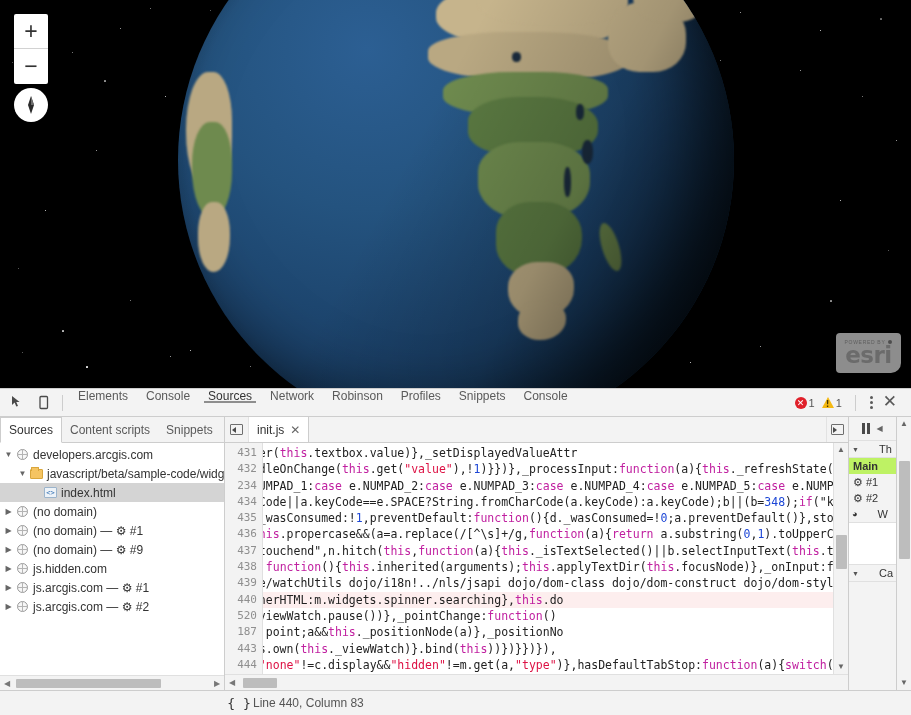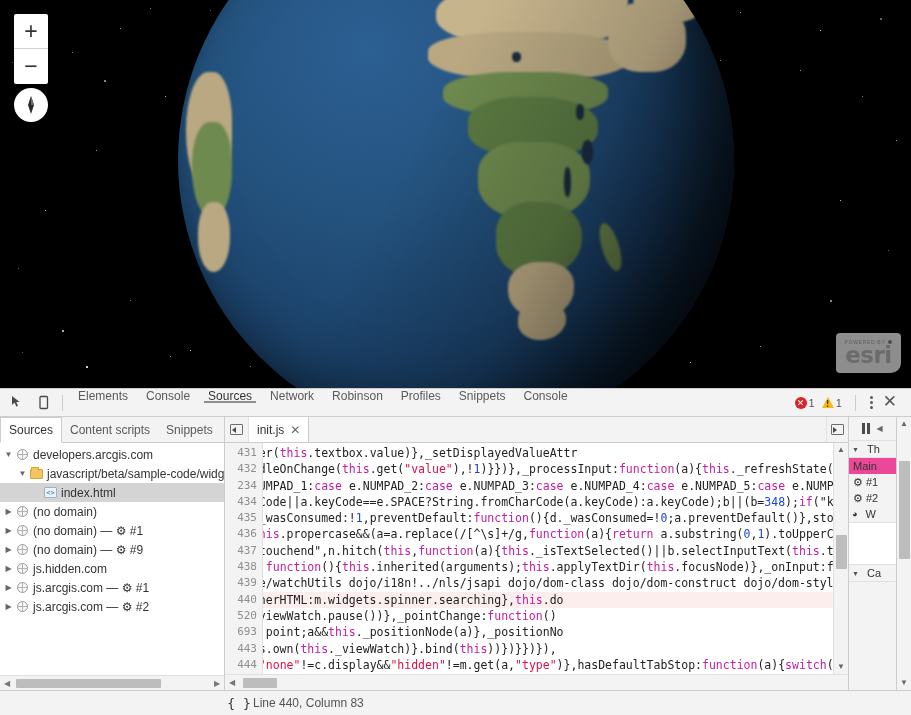--- a/index.html
+++ b/index.html
@@ -367,32 +367,32 @@
     height: 24px; flex: 0 0 24px; display: flex; align-items: center;
     justify-content: center; gap: 6px; border-bottom: 1px solid #e0e0e0;
     background: #f3f3f3;
   }
   .pause-ico { display: flex; gap: 2px; }
   .pause-ico i { width: 3px; height: 11px; background: #4a4a4a; display: block; }
   #dbg-scroll { flex: 1; overflow: hidden; background: #f3f3f3; }
   .dbg-section {
     font-size: 11px; color: #333; padding: 2px 2px 2px 3px;
     border-bottom: 1px solid #e0e0e0;
-    display: flex; align-items: center; gap: 8px;
+    display: flex; align-items: center; gap: 20px;
     white-space: nowrap; overflow: hidden;
     cursor: pointer;
     text-align: center;
   }
   .dbg-tri { font-size: 7px; color: #555; }
   .thread-item {
     font-size: 11px; color: #333; padding: 1px 4px;
     word-break: break-all; line-height: 14px;
     cursor: pointer;
   }
-  .thread-item.active { background: #ec4899; font-weight: normal; }
+  .thread-item.active { background: #bef264; font-weight: bold; }
 
   
   #right-strip {
     flex: 0 0 15px; background: #f3f3f3; border-left: 1px solid #cdcdcd;
     display: flex; flex-direction: column; align-items: center;
   }
   #rs-track { flex: 1; width: 100%; position: relative; }
   #rs-thumb { position: absolute; left: 2px; width: 11px; top: 30px; height: 98px; background: #bdbdbd; border-radius: 1px; }
 
   
@@ -679,21 +679,21 @@
                 <div class="gln">432</div>
                 <div class="gln">234</div>
                 <div class="gln">434</div>
                 <div class="gln">435</div>
                 <div class="gln">436</div>
                 <div class="gln">437</div>
                 <div class="gln">438</div>
                 <div class="gln">439</div>
                 <div class="gln">440</div>
                 <div class="gln">520</div>
-                <div class="gln">693</div>
+                <div class="gln">187</div>
                 <div class="gln">443</div>
                 <div class="gln">444</div>
                 <div class="gln">445</div>
               </div>
             <div id="code-lines">
                 <div class="cl">tter(<span class="kw">this</span>.textbox.value)},_setDisplayedValueAttr</div>
                 <div class="cl">andleOnChange(<span class="kw">this</span>.get(<span class="str">"value"</span>),!<span class="num">1</span>)}})},_processInput:<span class="kw">function</span>(a){<span class="kw">this</span>._refreshState();</div>
                 <div class="cl">.NUMPAD_1:<span class="kw">case</span> e.NUMPAD_2:<span class="kw">case</span> e.NUMPAD_3:<span class="kw">case</span> e.NUMPAD_4:<span class="kw">case</span> e.NUMPAD_5:<span class="kw">case</span> e.NUMPAD_6:</div>
                 <div class="cl">eyCode||a.keyCode==e.SPACE?String.fromCharCode(a.keyCode):a.keyCode);b||(b=<span class="num">348</span>);<span class="kw">if</span>("keypre</div>
                 <div class="cl">b,_wasConsumed:!<span class="num">1</span>,preventDefault:<span class="kw">function</span>(){d._wasConsumed=!<span class="num">0</span>;a.preventDefault()},stopProp</div>

